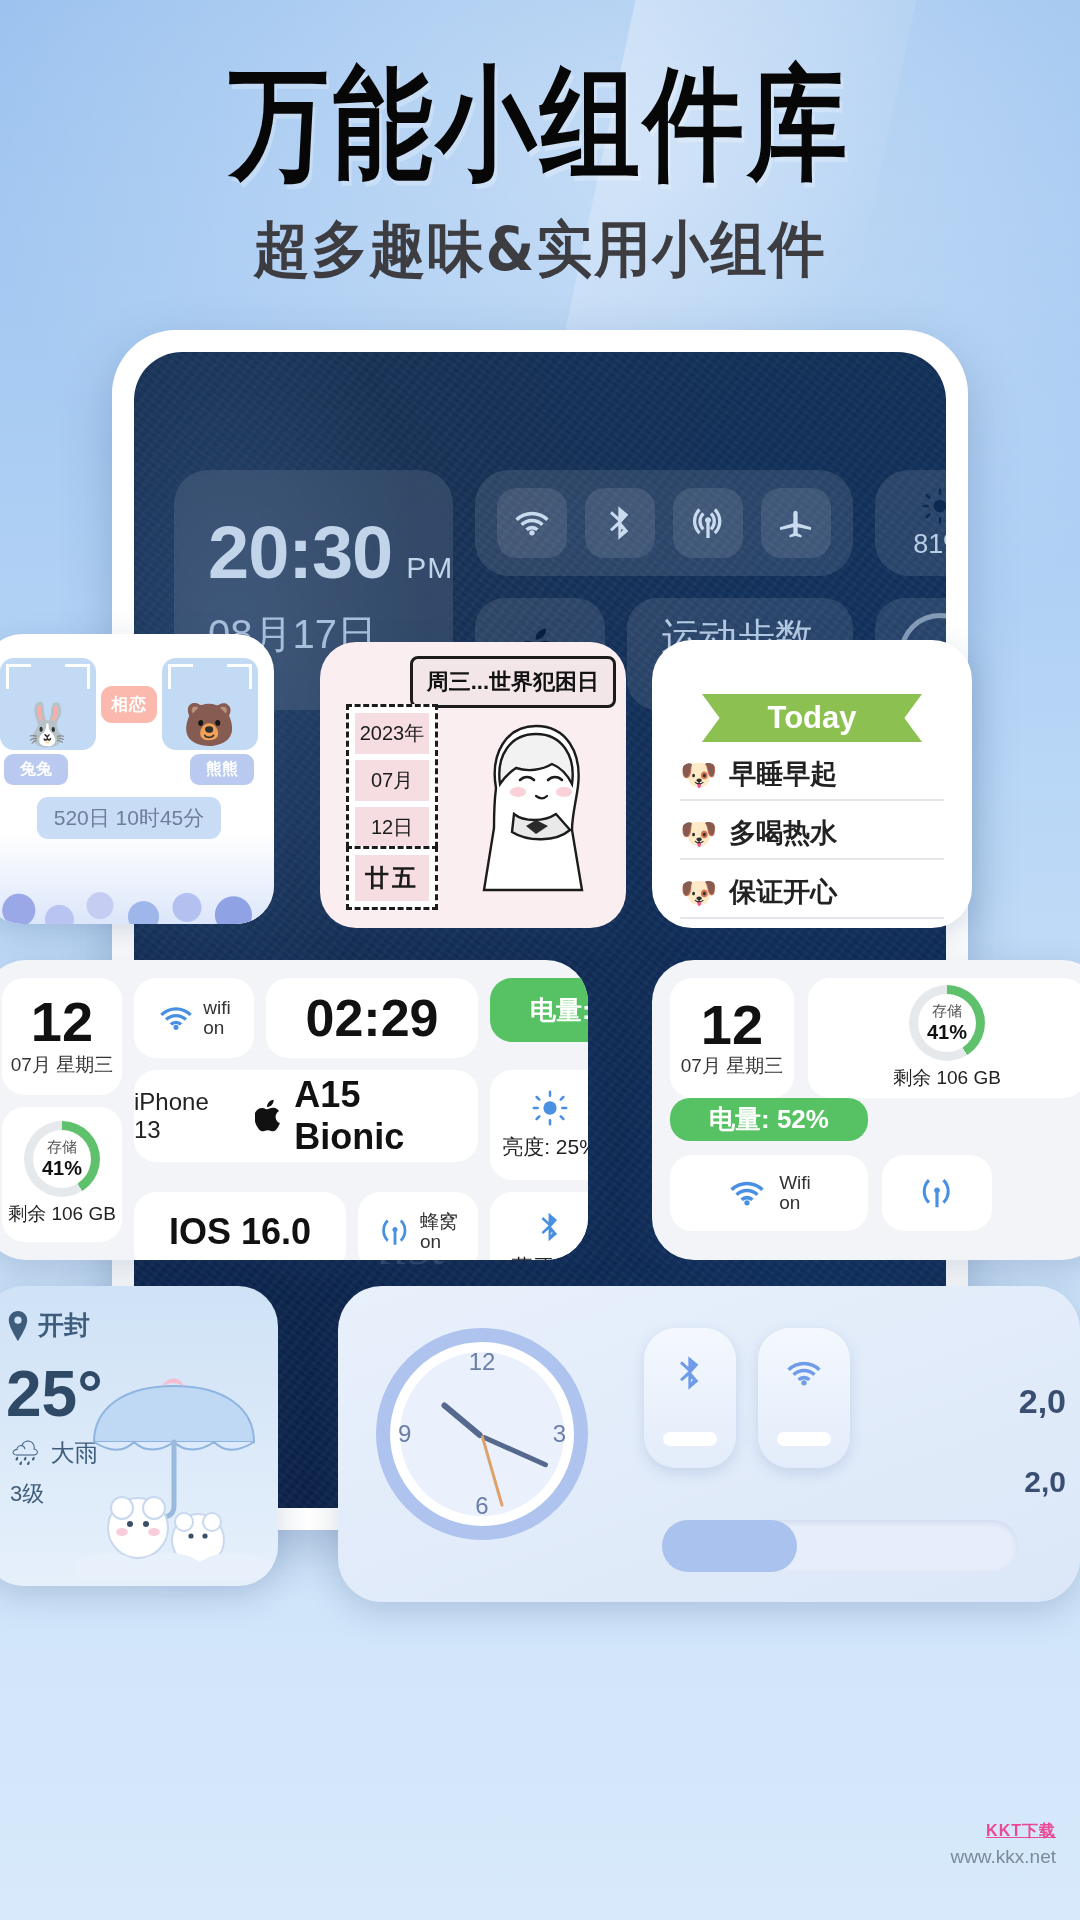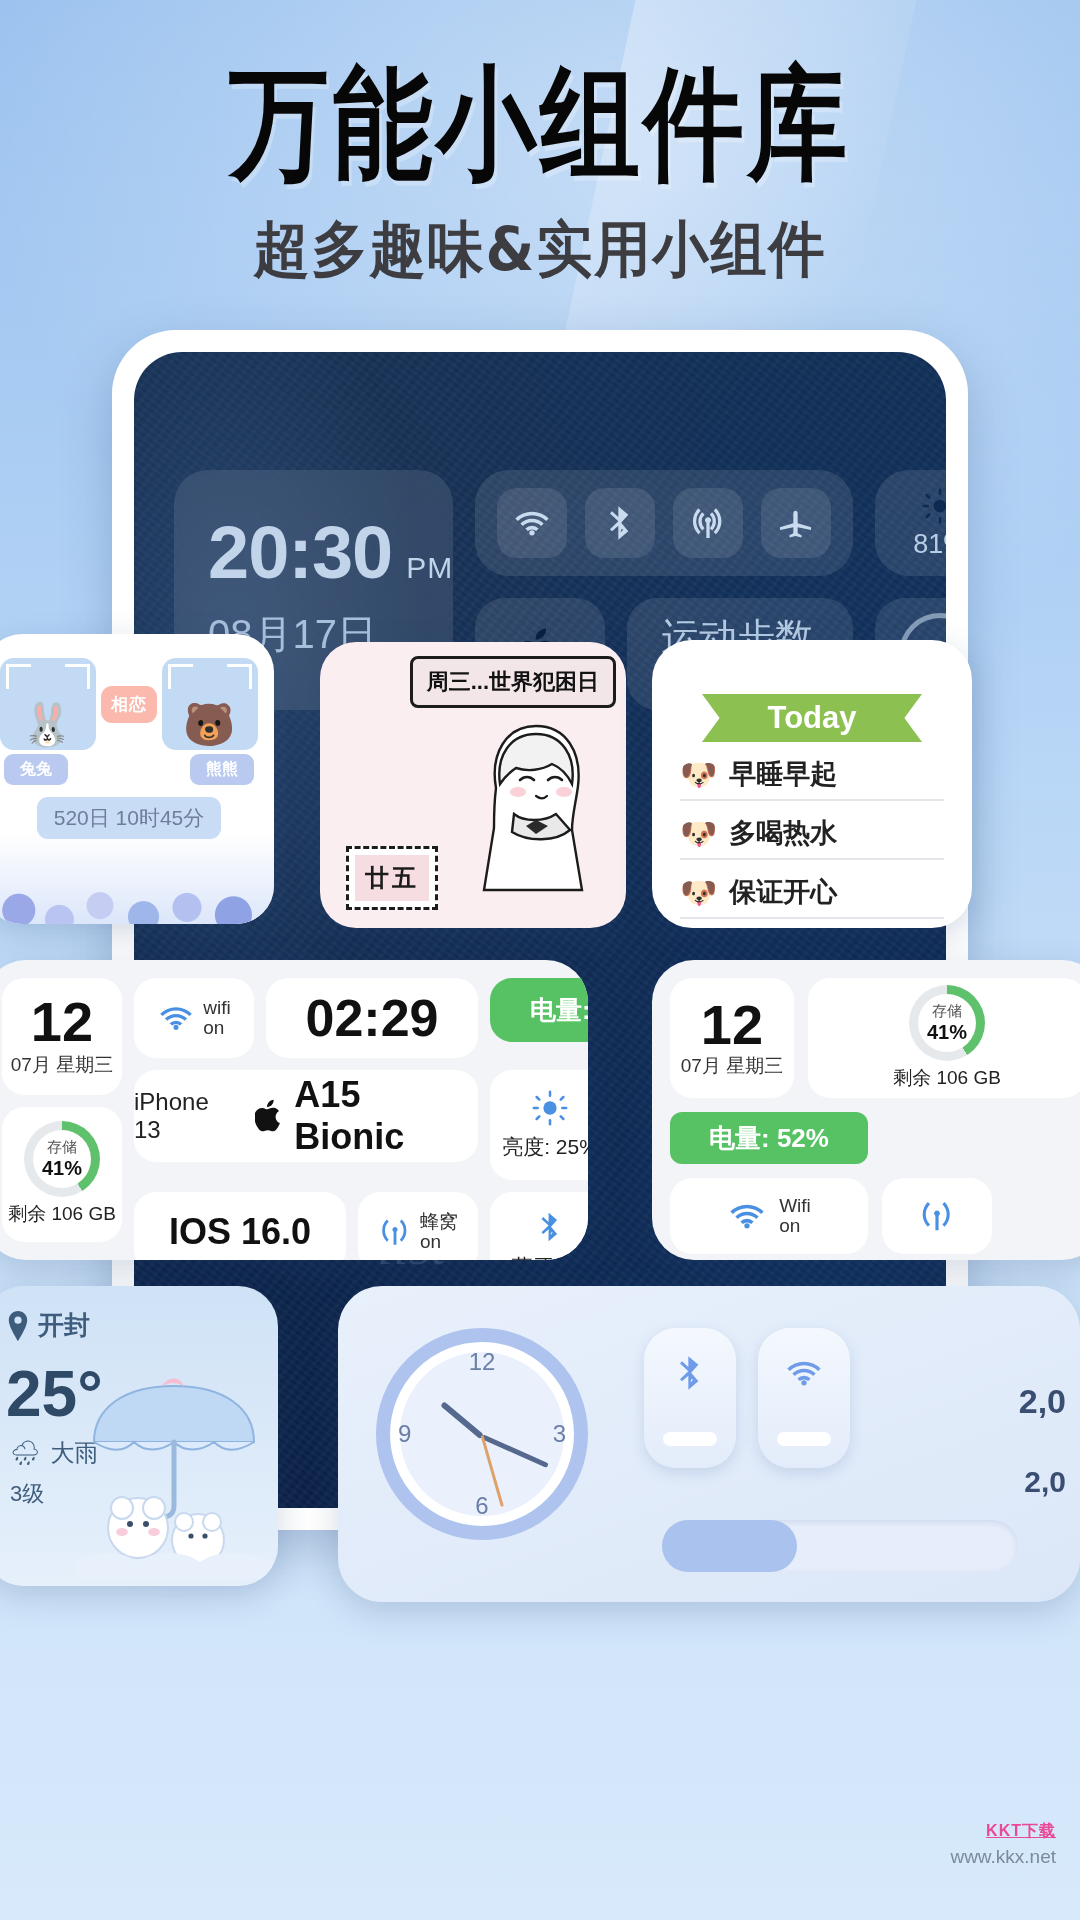--- a/index.html
+++ b/index.html
@@ -245,21 +245,21 @@
   .dv-bt svg{ width:34px; height:40px; fill:#4a90e2;}
   .dv-bt .t{ font-size:21px; color:#222;}
 
   
   #card-device2{ left:652px; top:960px; width:452px; height:300px; background:#f2f4f7; border-radius:42px; padding:18px;}
   .d2-top{ display:flex; gap:14px; }
   .d2-day{ width:124px; height:120px; background:#fff; border-radius:22px; display:flex; flex-direction:column; align-items:center; justify-content:center;}
   .d2-day .d{ font-size:56px; font-weight:800; color:#111; line-height:1;}
   .d2-day .s{ font-size:19px; color:#333;}
   .d2-store{ flex:1; height:120px; background:#fff; border-radius:22px; display:flex; flex-direction:column; align-items:center; justify-content:center; gap:4px;}
-  .d2-batt{ margin-top:14px; width:198px; height:52px; background:#57c264; color:#fff; border-radius:12px; display:flex; align-items:center; justify-content:center; font-size:26px; font-weight:700;}
+  .d2-batt{ width:198px; height:43px; background:#57c264; color:#fff; border-radius:20px; display:flex; align-items:center; justify-content:center; font-size:26px; font-weight:700;}
   .d2-bot{ display:flex; gap:14px; margin-top:14px; }
   .d2-wifi{ width:198px; height:76px; background:#fff; border-radius:22px; display:flex; align-items:center; justify-content:center; gap:12px;}
   .d2-wifi svg{ width:40px; height:40px; fill:#4a90e2;}
   .d2-cell{ width:110px; height:76px; background:#fff; border-radius:22px; display:flex; align-items:center; justify-content:center;}
   .d2-cell svg{ width:38px; height:38px; fill:#4a90e2;}
 
   
   #card-weather{ left:-16px; top:1286px; width:294px; height:300px; border-radius:40px;
      background: linear-gradient(180deg,#cfe2f6,#e6f0fb);}
   .wx-loc{ display:flex; align-items:center; gap:8px; padding:22px 0 0 22px; color:#3e5d7d; font-size:26px; font-weight:700;}
@@ -403,20 +403,25 @@
   <div class="cp-names">
     <div class="cp-name">兔兔</div>
     <div class="cp-name">熊熊</div>
   </div>
   <div class="cp-date">520日 10时45分</div>
   <div class="cp-flowers"></div>
 </div>
 
 <div class="card" id="card-anime">
   <div class="an-bubble">周三...世界犯困日</div>
+  <div class="an-strip">
+    <div class="an-cell">2023年</div>
+    <div class="an-cell">07月</div>
+    <div class="an-cell">12日</div>
+  </div>
   <div class="an-lunar">
     <div class="an-cell">廿五</div>
   </div>
   <svg class="an-girl" viewBox="0 0 186 236">
     <g fill="#fff" stroke="#1c1c1c" stroke-width="2.4">
       <path d="M52 96c-6-34 10-62 40-62s46 26 42 60c-2 16-6 30-6 44l10 60H40l10-62c0-14 0-24 2-40z"></path>
       <path d="M56 92c-4-28 10-50 36-50s40 22 36 50c-4-8-10-16-20-20-10 6-24 8-36 4-6 4-12 10-16 16z" fill="#f2f2f2"></path>
       <path d="M70 122c10 8 30 8 42 0l14 16c-14 12-42 12-58 2z" fill="#e9e9e9"></path>
     </g>
     <g stroke="#1c1c1c" stroke-width="2.6" fill="none" stroke-linecap="round">

